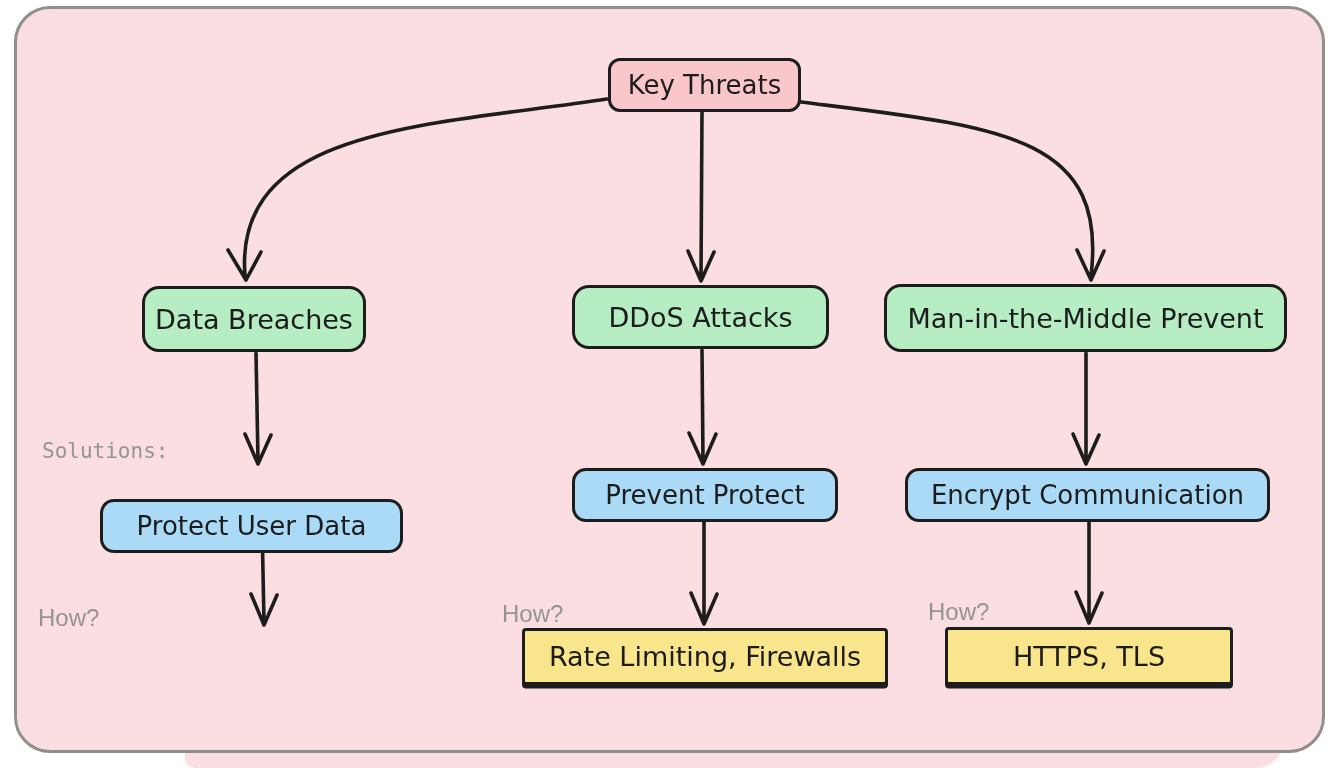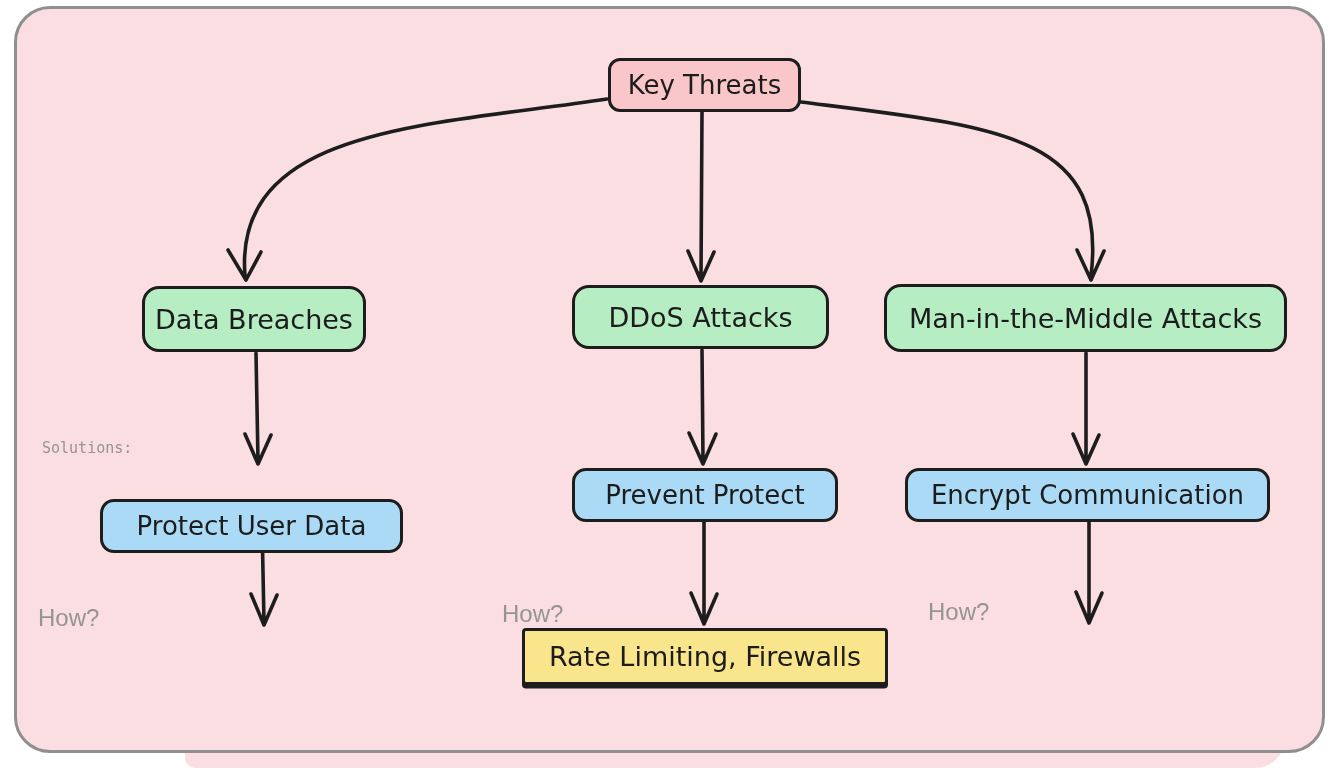--- a/index.html
+++ b/index.html
@@ -67,21 +67,21 @@
     font-size: 27px;
   }
   .annot {
     position: absolute;
     z-index: 3;
     color: #949494;
     line-height: 1;
   }
   .annot.solutions-label {
     font-family: "DejaVu Sans Mono", monospace;
-    font-size: 15px;
+    font-size: 21px;
   }
   .annot.how-label {
     font-family: "Liberation Sans", sans-serif;
     font-size: 24px;
     font-weight: 400;
   }
 </style>
 </head>
 <body>
 
@@ -113,35 +113,38 @@
     <span>Key Threats</span>
   </div>
 
   <div class="node threat" style="left:142px; top:286px; width:224px; height:66px;text-align:center;">
     <span>Data Breaches</span>
   </div>
   <div class="node threat" style="left:572px; top:285px; width:257px; height:64px;">
     <span>DDoS Attacks</span>
   </div>
   <div class="node threat" style="left:884px; top:284px; width:403px; height:68px;">
-    <span>Man-in-the-Middle Attacks</span>
+    <span>Man-in-the-Middle Prevent</span>
   </div>
 
   <div class="node solution" style="left:100px; top:467px; width:303px; height:54px;margin-top:32px;">
     <span>Protect User Data</span>
   </div>
   <div class="node solution" style="left:572px; top:468px; width:266px; height:54px;">
     <span>Prevent Protect</span>
   </div>
   <div class="node solution" style="left:905px; top:468px; width:365px; height:54px;">
     <span>Encrypt Communication</span>
   </div>
 
   <div class="node method" style="left:522px; top:628px; width:366px; height:57px;">
     <span>Rate Limiting, Firewalls</span>
   </div>
+  <div class="node method" style="left:945px; top:627px; width:288px; height:58px;">
+    <span>HTTPS, TLS</span>
+  </div>
 
   <div class="annot solutions-label" style="left:42px; top:441px;">Solutions:</div>
   <div class="annot how-label" style="left:38px; top:606px;">How?</div>
   <div class="annot how-label" style="left:502px; top:602px;">How?</div>
   <div class="annot how-label" style="left:928px; top:600px;">How?</div>
 
 </div>
 
 </body></html>

